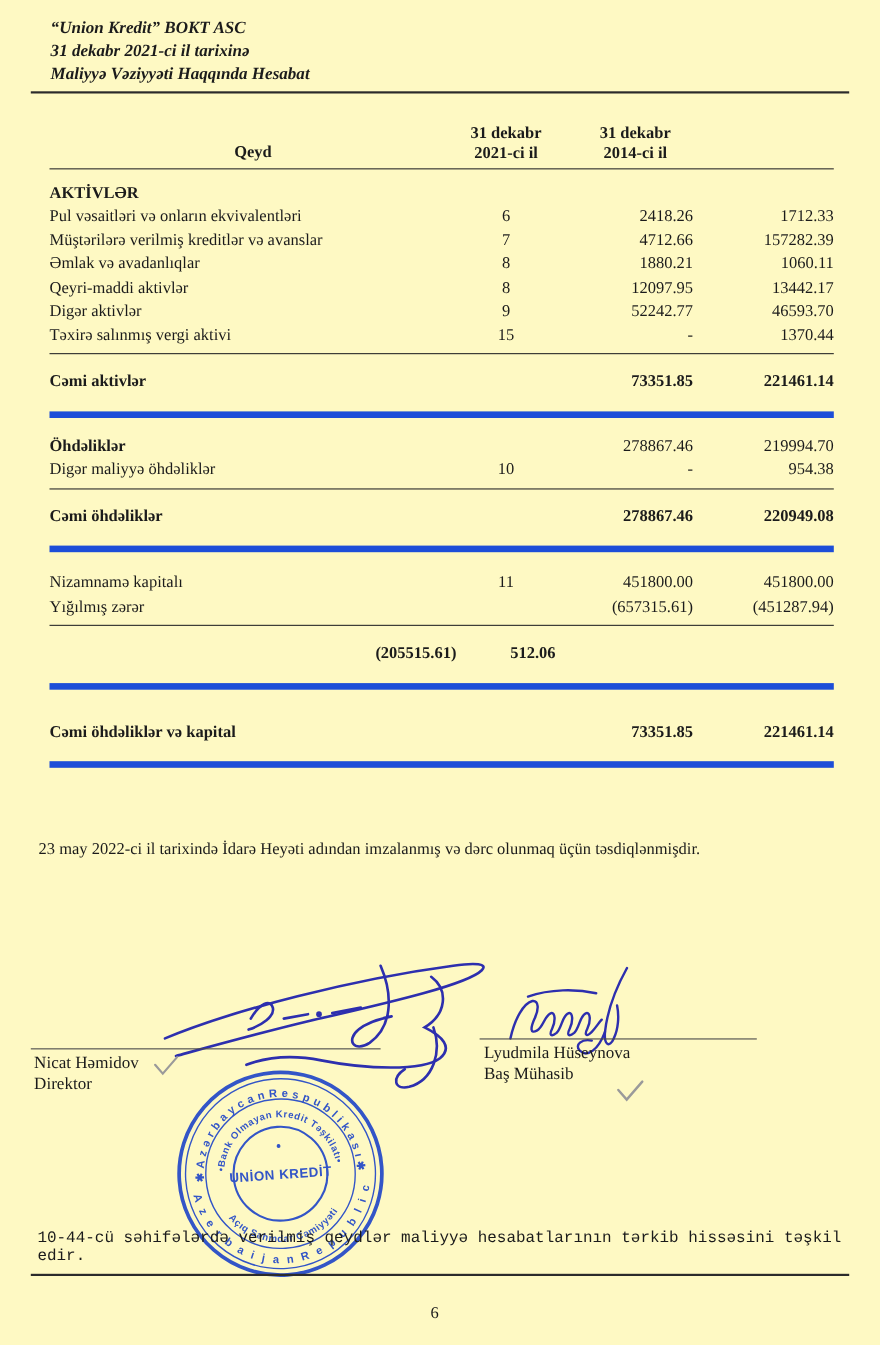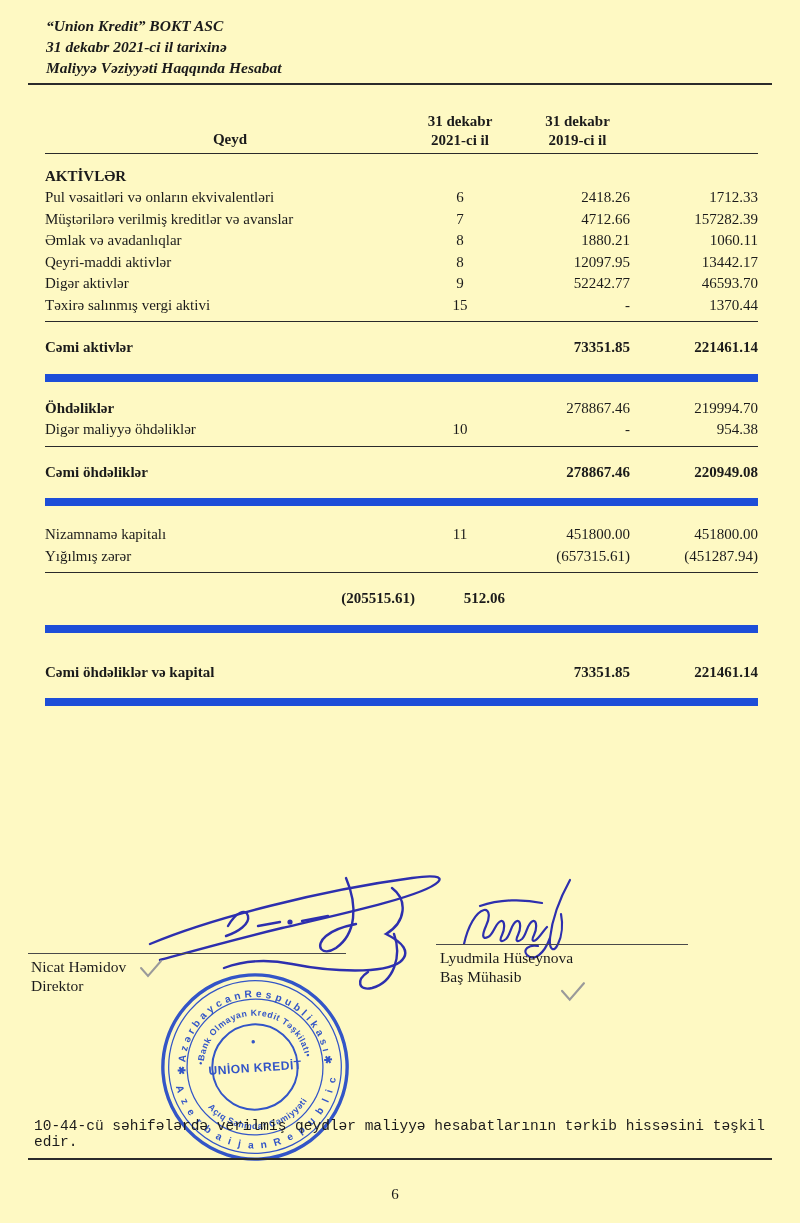--- a/index.html
+++ b/index.html
@@ -23,21 +23,21 @@
   .thead .c-cur{font-style:italic;}
   .thead .c-note,.thead .c-year{font-weight:bold;}
   .c-year{text-align:center;line-height:19px;}
   .c-year.y2020{padding-left:20px;}
   .c-year span{display:block;}
   .section-title{font-weight:bold;margin-top:11px;line-height:22px;}
   .sec-head-row{font-weight:bold;}
   .sec-head-row .c-v{font-weight:normal;}
   .rows-block{border-bottom:1.6px solid #2a2a2a;padding-bottom:5px;}
   .assets-block{margin-bottom:0;}
-  .total-row{font-weight:bold;border-bottom:8px solid #1d4ed8;
+  .total-row{font-weight:bold;border-bottom:6px solid #1d4ed8;
     padding:15px 0 15px 0;font-family:Liberation Serif, serif;}
   .total-row .t-label{grid-column:1 / 3;}
   .gap16{margin-top:16px;}
   .gap18{margin-top:18px;}
   .gap14{margin-top:14px;}
   
   .statement{position:absolute;left:35px;top:762px;width:730px;font-size:15px;line-height:21px;}
   
   .sigline{position:absolute;height:0;border-top:1.6px solid #4a4a4a;}
   .sigline.left{left:28px;top:953px;width:318px;}
@@ -74,21 +74,21 @@
   <div class="fintable">
 
     <div class="trow thead">
       <span class="c-note">Qeyd</span>
       <span class="c-year y2021">
         <span>31 dekabr</span>
         <span>2021-ci il</span>
       </span>
       <span class="c-year y2020">
         <span>31 dekabr</span>
-        <span>2019-ci il</span>
+        <span>2014-ci il</span>
       </span>
     </div>
 
     <div class="section-title">AKTİVLƏR</div>
 
     <div class="rows-block assets-block">
       <div class="trow">
         <span>Pul vəsaitləri və onların ekvivalentləri</span>
         <span class="c-note">6</span>
         <span class="c-v">2418.26</span>
@@ -174,20 +174,21 @@
     </div>
 
     <div class="trow total-row gap14">
       <span class="t-label">Cəmi öhdəliklər və kapital</span>
       <span class="c-v">73351.85</span>
       <span class="c-v">221461.14</span>
     </div>
 
   </div>
 
+  <div class="statement">23 may 2022-ci il tarixində İdarə Heyəti adından imzalanmış və dərc olunmaq üçün təsdiqlənmişdir.</div>
 
   <svg class="sig-svg left" width="320" height="138" viewBox="0 0 320 138" fill="none">
     <g stroke="#2d2fae" stroke-width="2.4" stroke-linecap="round" fill="none">
       <path d="M 18 78 C 80 52 190 24 280 12 C 300 9 312 10 306 16 C 292 30 210 48 150 62 C 100 74 50 88 28 94"></path>
       <path d="M 96 60 C 104 46 114 42 116 50 C 118 58 106 66 94 70"></path>
       <path d="M 126 60 L 148 56"></path>
       <circle cx="158" cy="56" r="2.6" fill="#2d2fae" stroke="none"></circle>
       <path d="M 170 55 L 196 50"></path>
       <path d="M 214 12 C 226 40 224 68 204 82 C 190 91 182 80 194 70 C 202 63 214 60 224 58"></path>
       <path d="M 260 22 C 276 34 274 56 254 68 C 270 76 280 86 268 96 C 252 108 200 106 160 98 C 130 92 108 96 92 102"></path>

